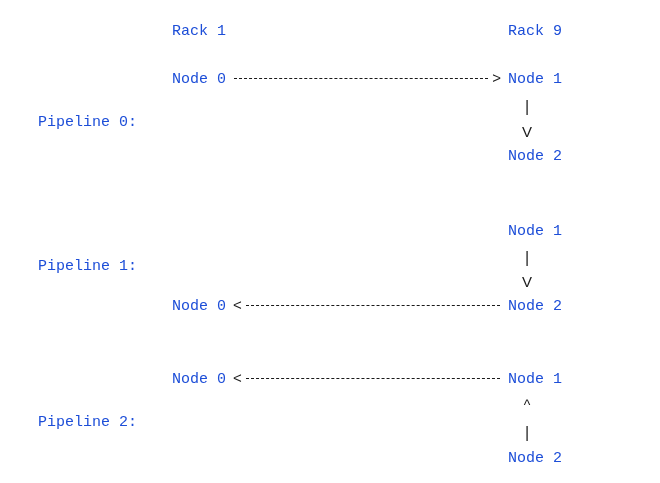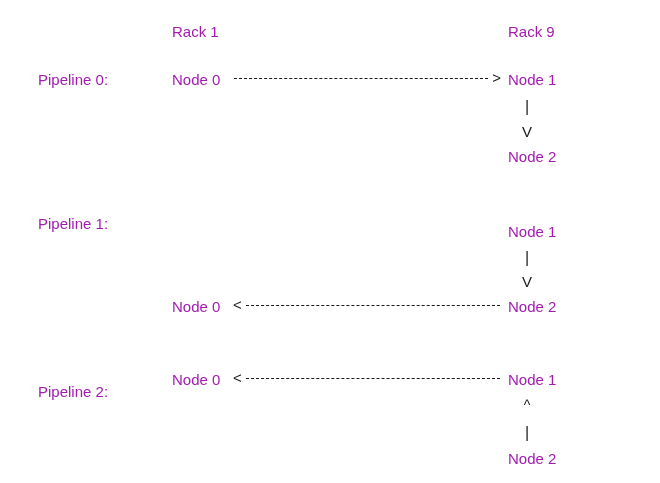--- a/index.html
+++ b/index.html
@@ -17,28 +17,28 @@
     -webkit-font-smoothing: antialiased;
   }
   #diagram {
     position: absolute;
     left: 0; top: 0;
     width: 660px;
     height: 483px;
   }
   .txt {
     position: absolute;
-    font-family: Liberation Sans, sans-serif;
+    font-family: Liberation Mono, monospace;
     font-size: 15px;
     line-height: 15px;
-    color: #a21caf;
+    color: #1d4ed8;
     white-space: nowrap;
   }
   
-  .col-label   { left: 38px;  text-align: left; }
+  .col-label   { left: 38px;  text-align: left; margin-top: 43px; }
   .col-rack1   { left: 172px; text-align: left; }
   .col-rack2   { left: 508px; text-align: left; }
 
   
   .conn {
     position: absolute;
     left: 508px;
     width: 38px;
     text-align: center;
     font-family: "Liberation Sans", sans-serif;
@@ -108,21 +108,21 @@
 
   <div class="txt col-rack1" style="top:299px;">Node 0</div>
 
   <div class="arrow left" style="left:234px; top:299px; width:266px;">
     <span class="shaft" style="left:12px; right:0;"></span>
     <span class="head">&lt;</span>
   </div>
 
   <div class="txt col-rack2" style="top:299px;">Node 2</div>
 
-  <div class="txt col-label" style="top:384px;">Pipeline 2:</div>
+  <div class="txt col-label" style="top:372px;">Pipeline 2:</div>
 
   <div class="txt col-rack1" style="top:372px;">Node 0</div>
 
   <div class="arrow left" style="left:234px; top:372px; width:266px;">
     <span class="shaft" style="left:12px; right:0;"></span>
     <span class="head">&lt;</span>
   </div>
 
   <div class="txt col-rack2" style="top:372px;">Node 1</div>
 

